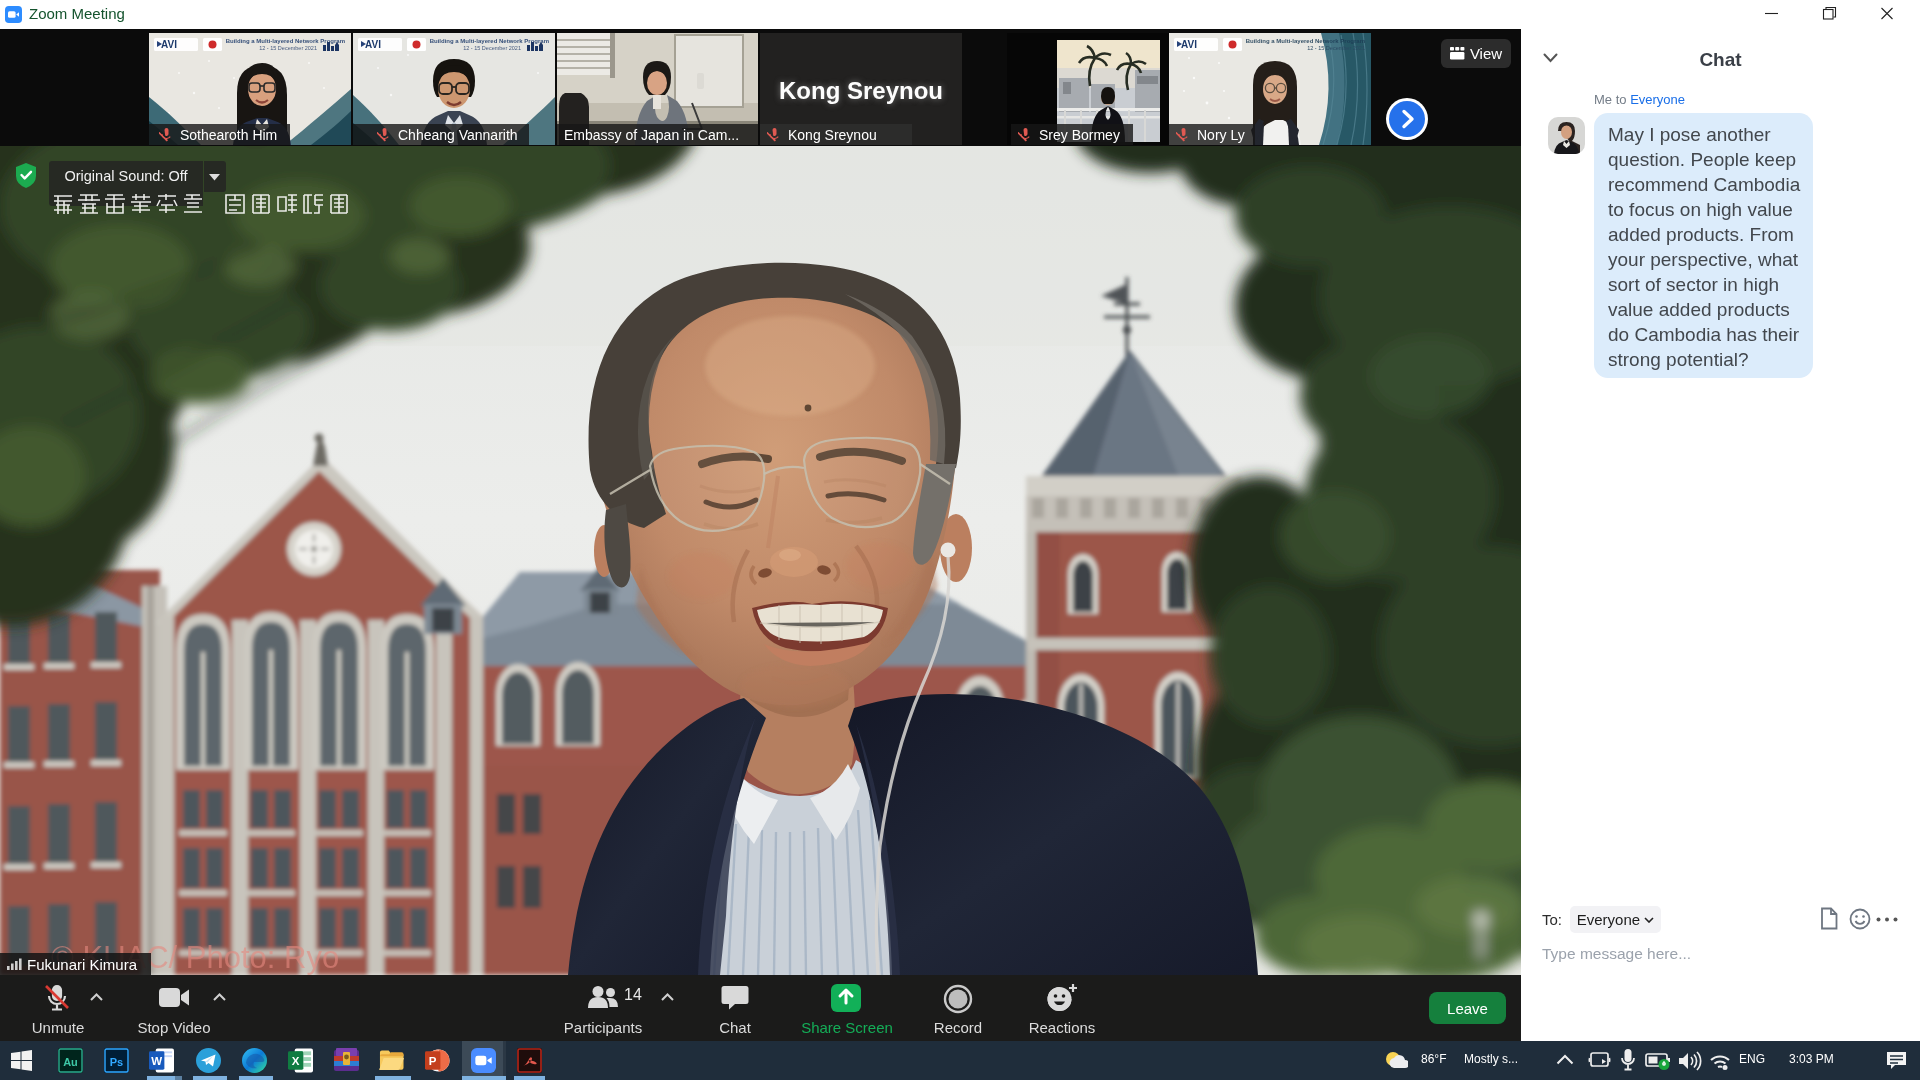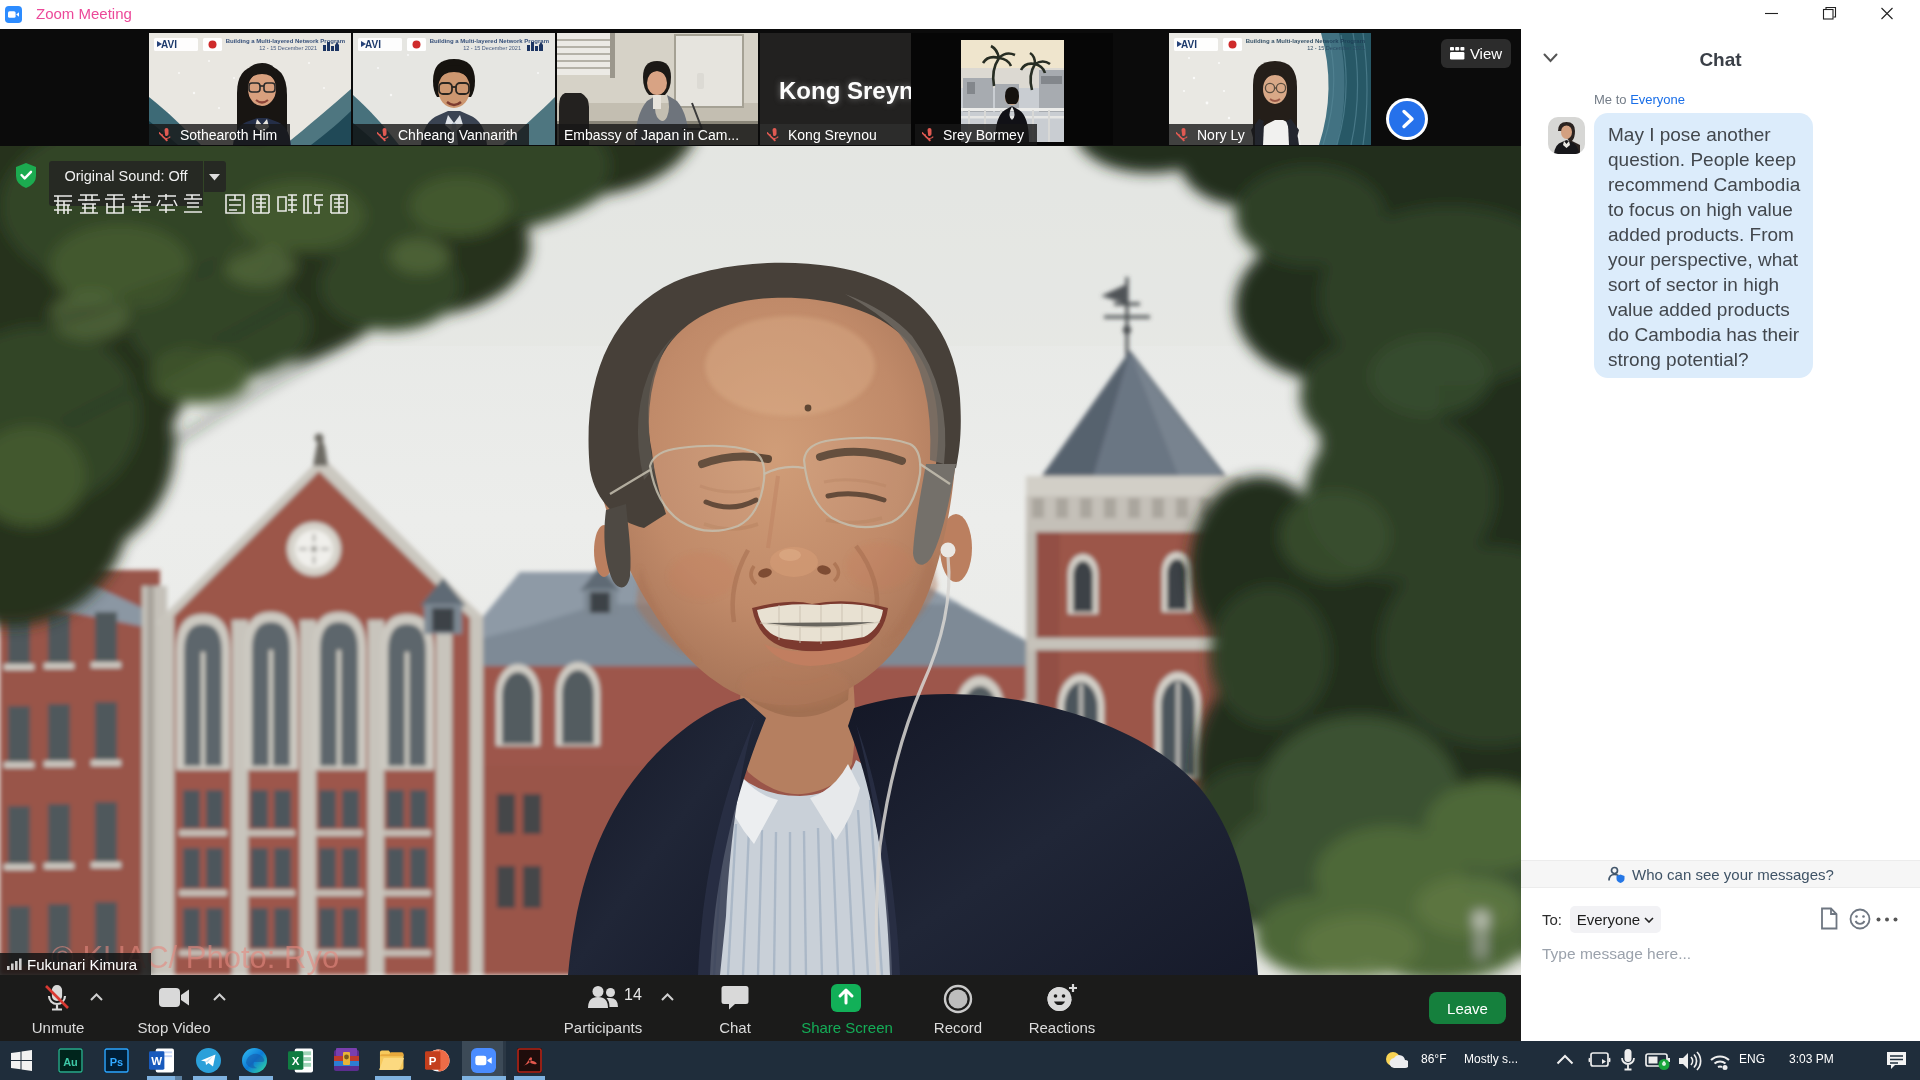--- a/index.html
+++ b/index.html
@@ -23,21 +23,21 @@
 </head>
 <body>
 <div id="screen">
 
 <div id="titlebar">
   <svg class="abs" style="left:5px;top:6px" width="17" height="17" viewBox="0 0 17 17">
         <rect x="0" y="0" width="17" height="17" rx="3.8" fill="#2d8cff"></rect>
         <rect x="3" y="5.2" width="7.6" height="6.6" rx="1.6" fill="#fff"></rect>
         <path d="M11.2 8.5 14 6.3v4.4z" fill="#fff"></path>
       </svg>
-  <div class="abs" style="left:36px;top:5px;font-size:15px;color:#ec4899">Zoom Meeting</div>
+  <div class="abs" style="left:29px;top:5px;font-size:15px;color:#14532d">Zoom Meeting</div>
   <svg class="abs" style="left:1758px;top:0" width="162" height="29" viewBox="0 0 162 29" fill="none" stroke="#222" stroke-width="1.1">
     <path d="M7 13.5 H20"></path>
     <rect x="65.5" y="9.5" width="9.5" height="9.5"></rect>
         <path d="M68 9.5 V7.5 H77.5 V17 H75.5"></path>
     <path d="M123.5 8 134.5 19 M134.5 8 123.5 19"></path>
   </svg>
 </div>
 
 <div id="video">
 <svg id="scene" viewBox="0 0 1521 829" preserveAspectRatio="none">
@@ -650,21 +650,21 @@
 </svg>
 <div class="namebar" style="width:152px;padding-left:7px;background:rgba(46,46,46,.85)"><svg width="15" height="15" viewBox="0 0 15 15" style="margin-right:6px">
             <g fill="#e05a52">
               <path d="M5.5 3 a2 2 0 0 1 4 0 v4 a2 2 0 0 1 -3.3 1.5 z"></path>
               <path d="M3.5 7 a4 4 0 0 0 7.3 2.2 l.9.9 a5.2 5.2 0 0 1 -3.4 1.6 v1.8 h-1.6 v-1.8 a5.2 5.2 0 0 1 -4.4 -4.7 z"></path>
               <rect x="1.5" y="0.5" width="1.6" height="16" transform="rotate(-45 2.3 8)"></rect>
             </g>
           </svg>Kong Sreynou</div>
 </div>
 
-<div class="thumb" style="left:911px;width:202px;background:#0f766e">
+<div class="thumb" style="left:1007px;width:202px;background:#0f766e">
 <svg width="202" height="112" viewBox="0 0 202 112">
 <rect width="202" height="112" fill="#060606"></rect>
 <g transform="translate(50,7)">
 <rect width="103" height="102" fill="#c9cdd2"></rect>
 <rect width="103" height="40" fill="#efe5cd"></rect>
 <rect y="28" width="103" height="20" fill="#dcd9d2"></rect>
 <g fill="#a7abb0">
               <rect x="2" y="38" width="30" height="34"></rect>
               <rect x="34" y="44" width="24" height="28"></rect>
               <rect x="78" y="30" width="25" height="42"></rect>
@@ -849,30 +849,20 @@
           <path d="M10 14 q0 -9 8.5 -9 q8.5 0 8.5 9 q0 7 -3 10 l8 4 v9 h-19 v-9 l8 -4 q-3 -3 -3 -10 z" fill="#2b2320"></path>
           <ellipse cx="18.5" cy="15" rx="5.5" ry="7" fill="#d3a080"></ellipse>
           <path d="M13 12 q1 -6 5.5 -6 q4.5 0 5.5 6 q-2 -3.5 -5.5 -3.5 q-3.5 0 -5.5 3.5 z" fill="#2b2320"></path>
           <path d="M6 37 q1 -10 8 -12 l4.5 -2 4.5 2 q7 2 8 12 z" fill="#17171b"></path>
           <path d="M16 24 l2.5 3 2.5 -3 1 4 -3.5 3 -3.5 -3 z" fill="#e8e6e2"></path>
         </g>
       </svg>
 
   <div class="abs" style="left:73px;top:84px;width:219px;height:265px;background:#dcecfb;border-radius:14px;color:#42474d;font-size:19px;line-height:25px;padding:9px 0 0 14px">May I pose another<br>question. People keep<br>recommend Cambodia<br>to focus on high value<br>added products. From<br>your perspective, what<br>sort of sector in high<br>value added products<br>do Cambodia has their<br>strong potential?</div>
 
-  <div class="abs" style="left:0;top:831px;width:399px;height:28px;background:#f6f6f6;border-top:1px solid #ececec;border-bottom:1px solid #ececec;display:flex;align-items:center;justify-content:center;font-size:15px;color:#3f5366">
-    <svg width="18" height="17" viewBox="0 0 18 17" style="margin-right:7px">
-          <g fill="none" stroke="#42566b" stroke-width="1.7">
-            <circle cx="7.5" cy="4.5" r="3"></circle>
-            <path d="M2 14.5 q0 -6 5.5 -6 q2.5 0 4 1.2"></path>
-          </g>
-          <path d="M13.5 8.5 l4 1.6 v2.6 q0 3 -4 4.3 q-4 -1.3 -4 -4.3 v-2.6 z" fill="#2577e6"></path>
-        </svg>
-    Who can see your messages?
-  </div>
   <div class="abs" style="left:21px;top:882px;font-size:15px;color:#2c2c2c">To:</div>
   <div class="abs" style="left:49px;top:877px;width:91px;height:27px;background:#f2f2f5;border-radius:5px;font-size:15px;color:#1c1c1c;display:flex;align-items:center;justify-content:center">Everyone&nbsp;<svg width="10" height="6" viewBox="0 0 10 6">
           <path d="M1 1 L5 5 L9 1" stroke="#222" stroke-width="1.6" fill="none"></path>
         </svg></div>
   <svg class="abs" style="left:299px;top:878px" width="18" height="23" viewBox="0 0 18 23">
         <path d="M2 1.5 h9 l5.5 5.5 v14.5 h-14.5 z" fill="none" stroke="#6e7681" stroke-width="1.8"></path>
         <path d="M11 1.5 v5.5 h5.5" fill="none" stroke="#6e7681" stroke-width="1.8"></path>
       </svg>
   <svg class="abs" style="left:328px;top:879px" width="22" height="22" viewBox="0 0 22 22">
         <circle cx="11" cy="11" r="9.5" fill="none" stroke="#6e7681" stroke-width="1.8"></circle>

